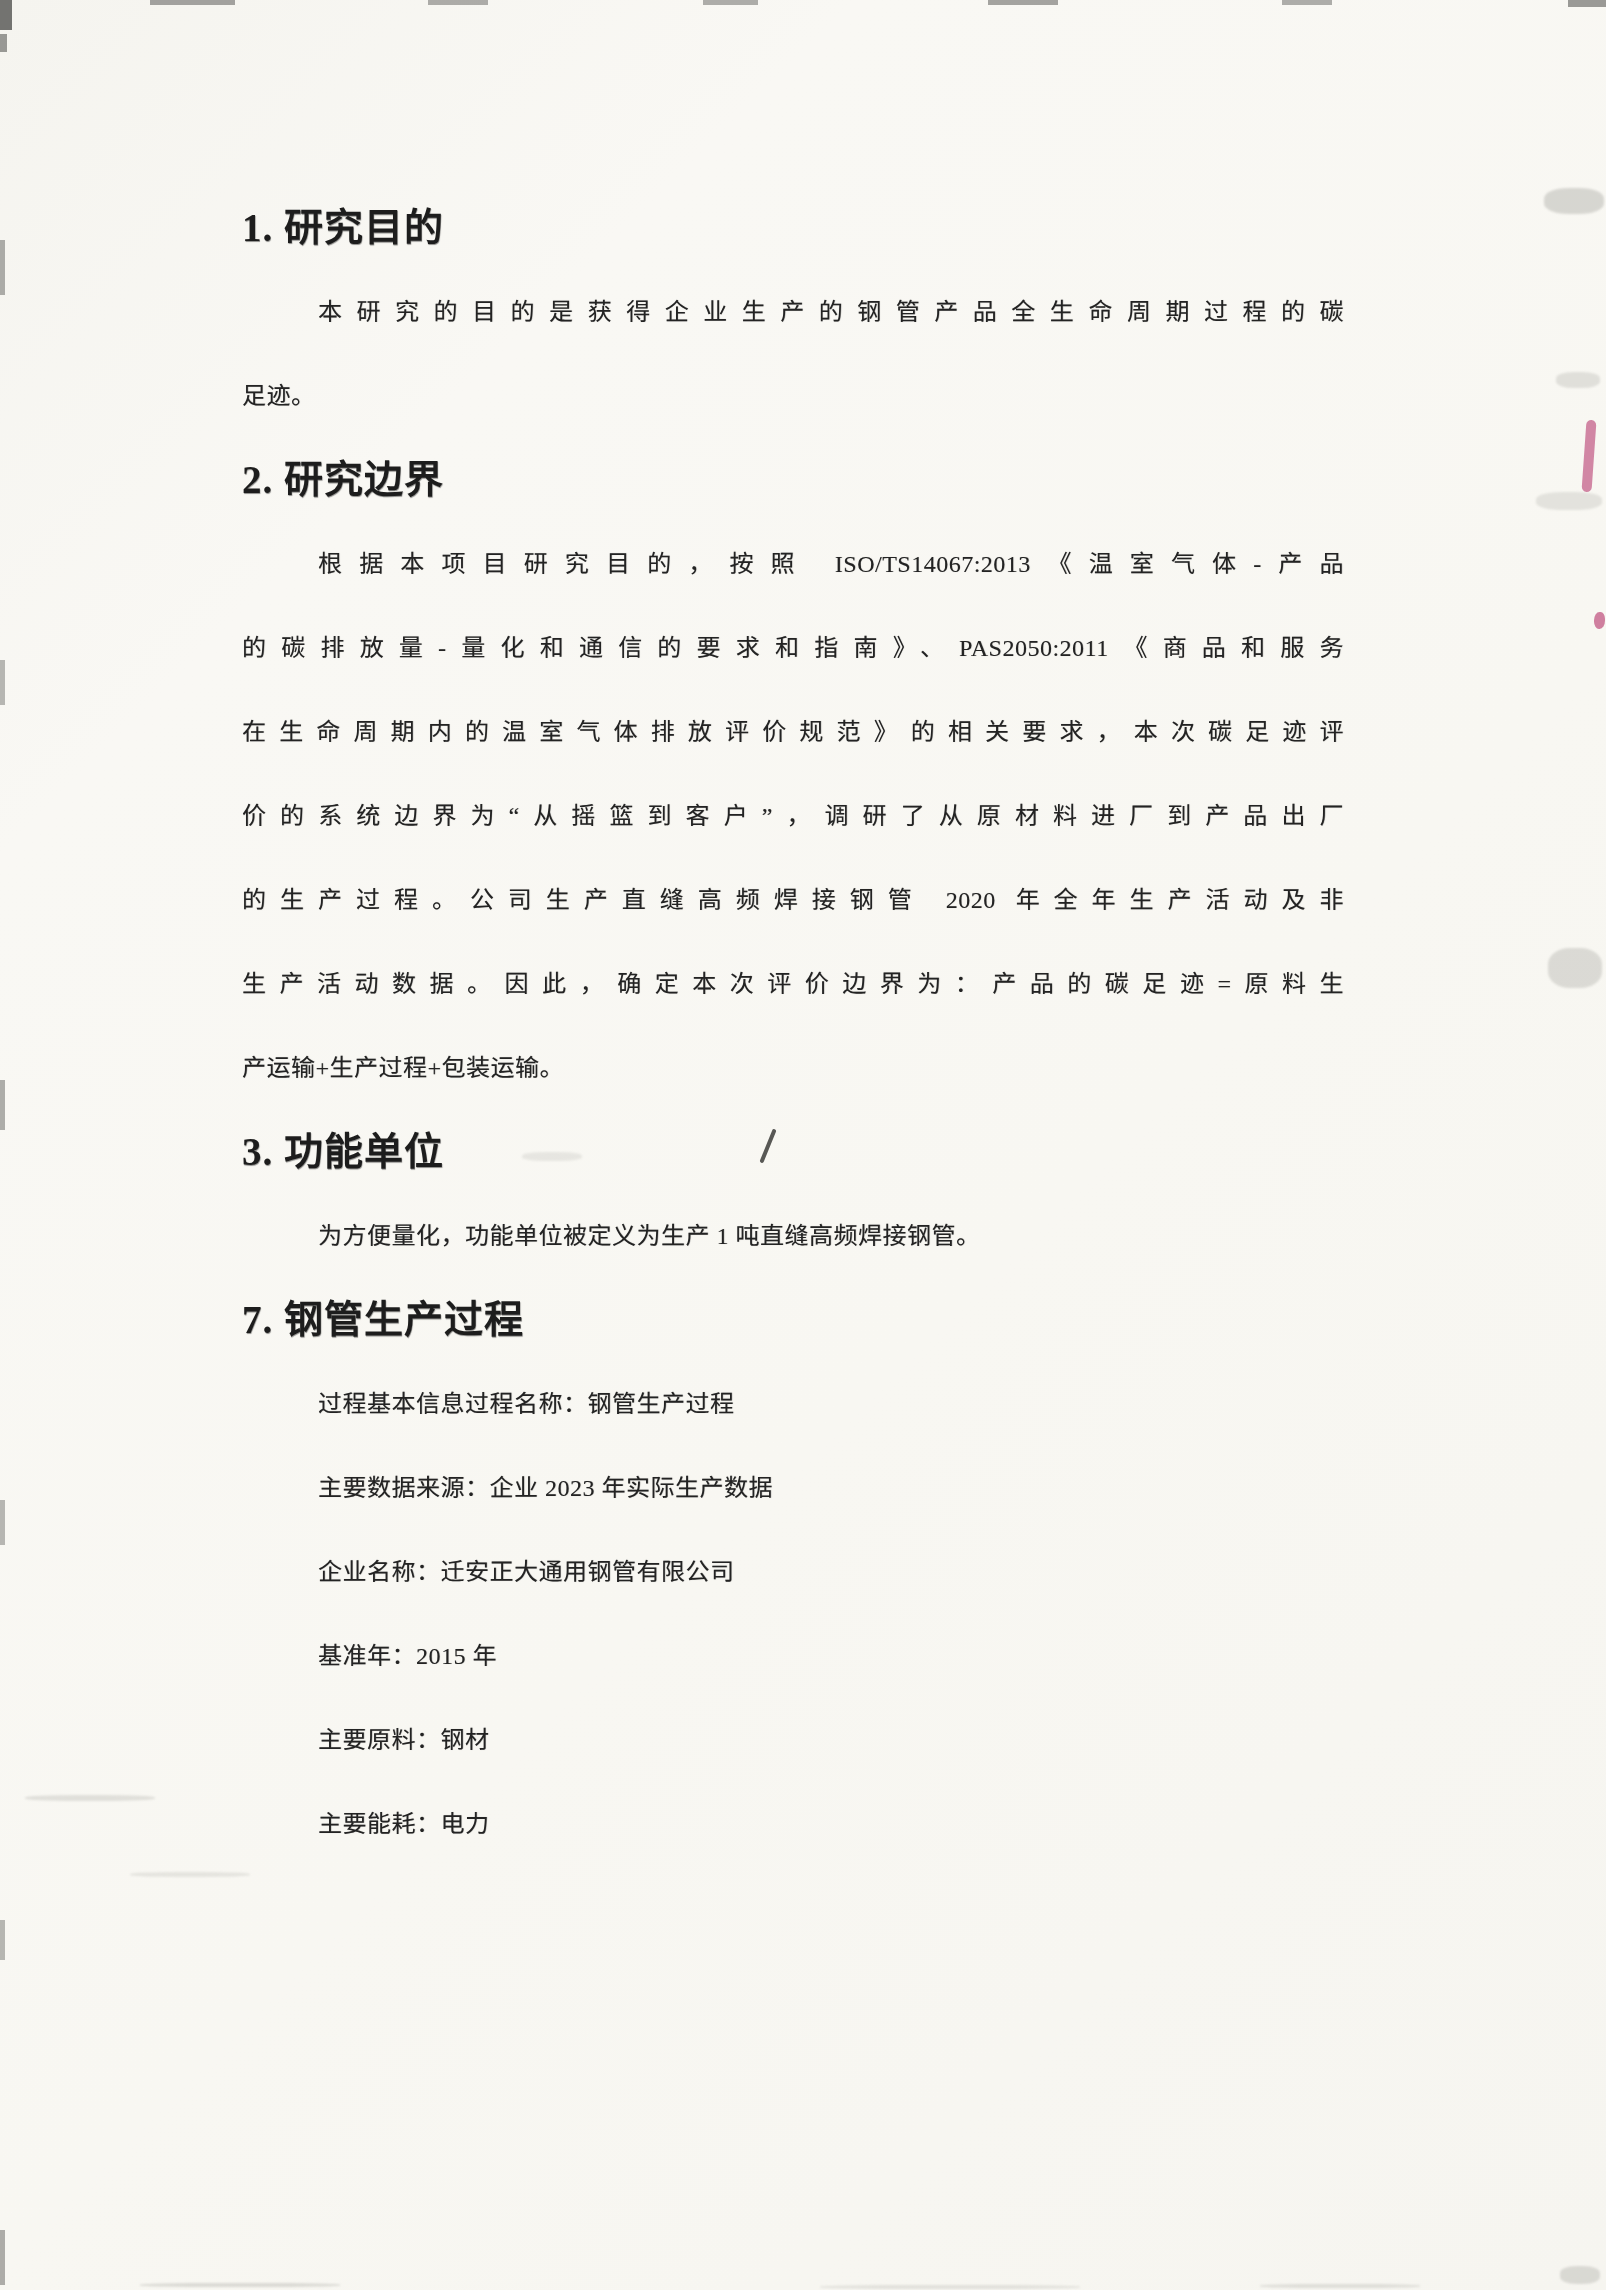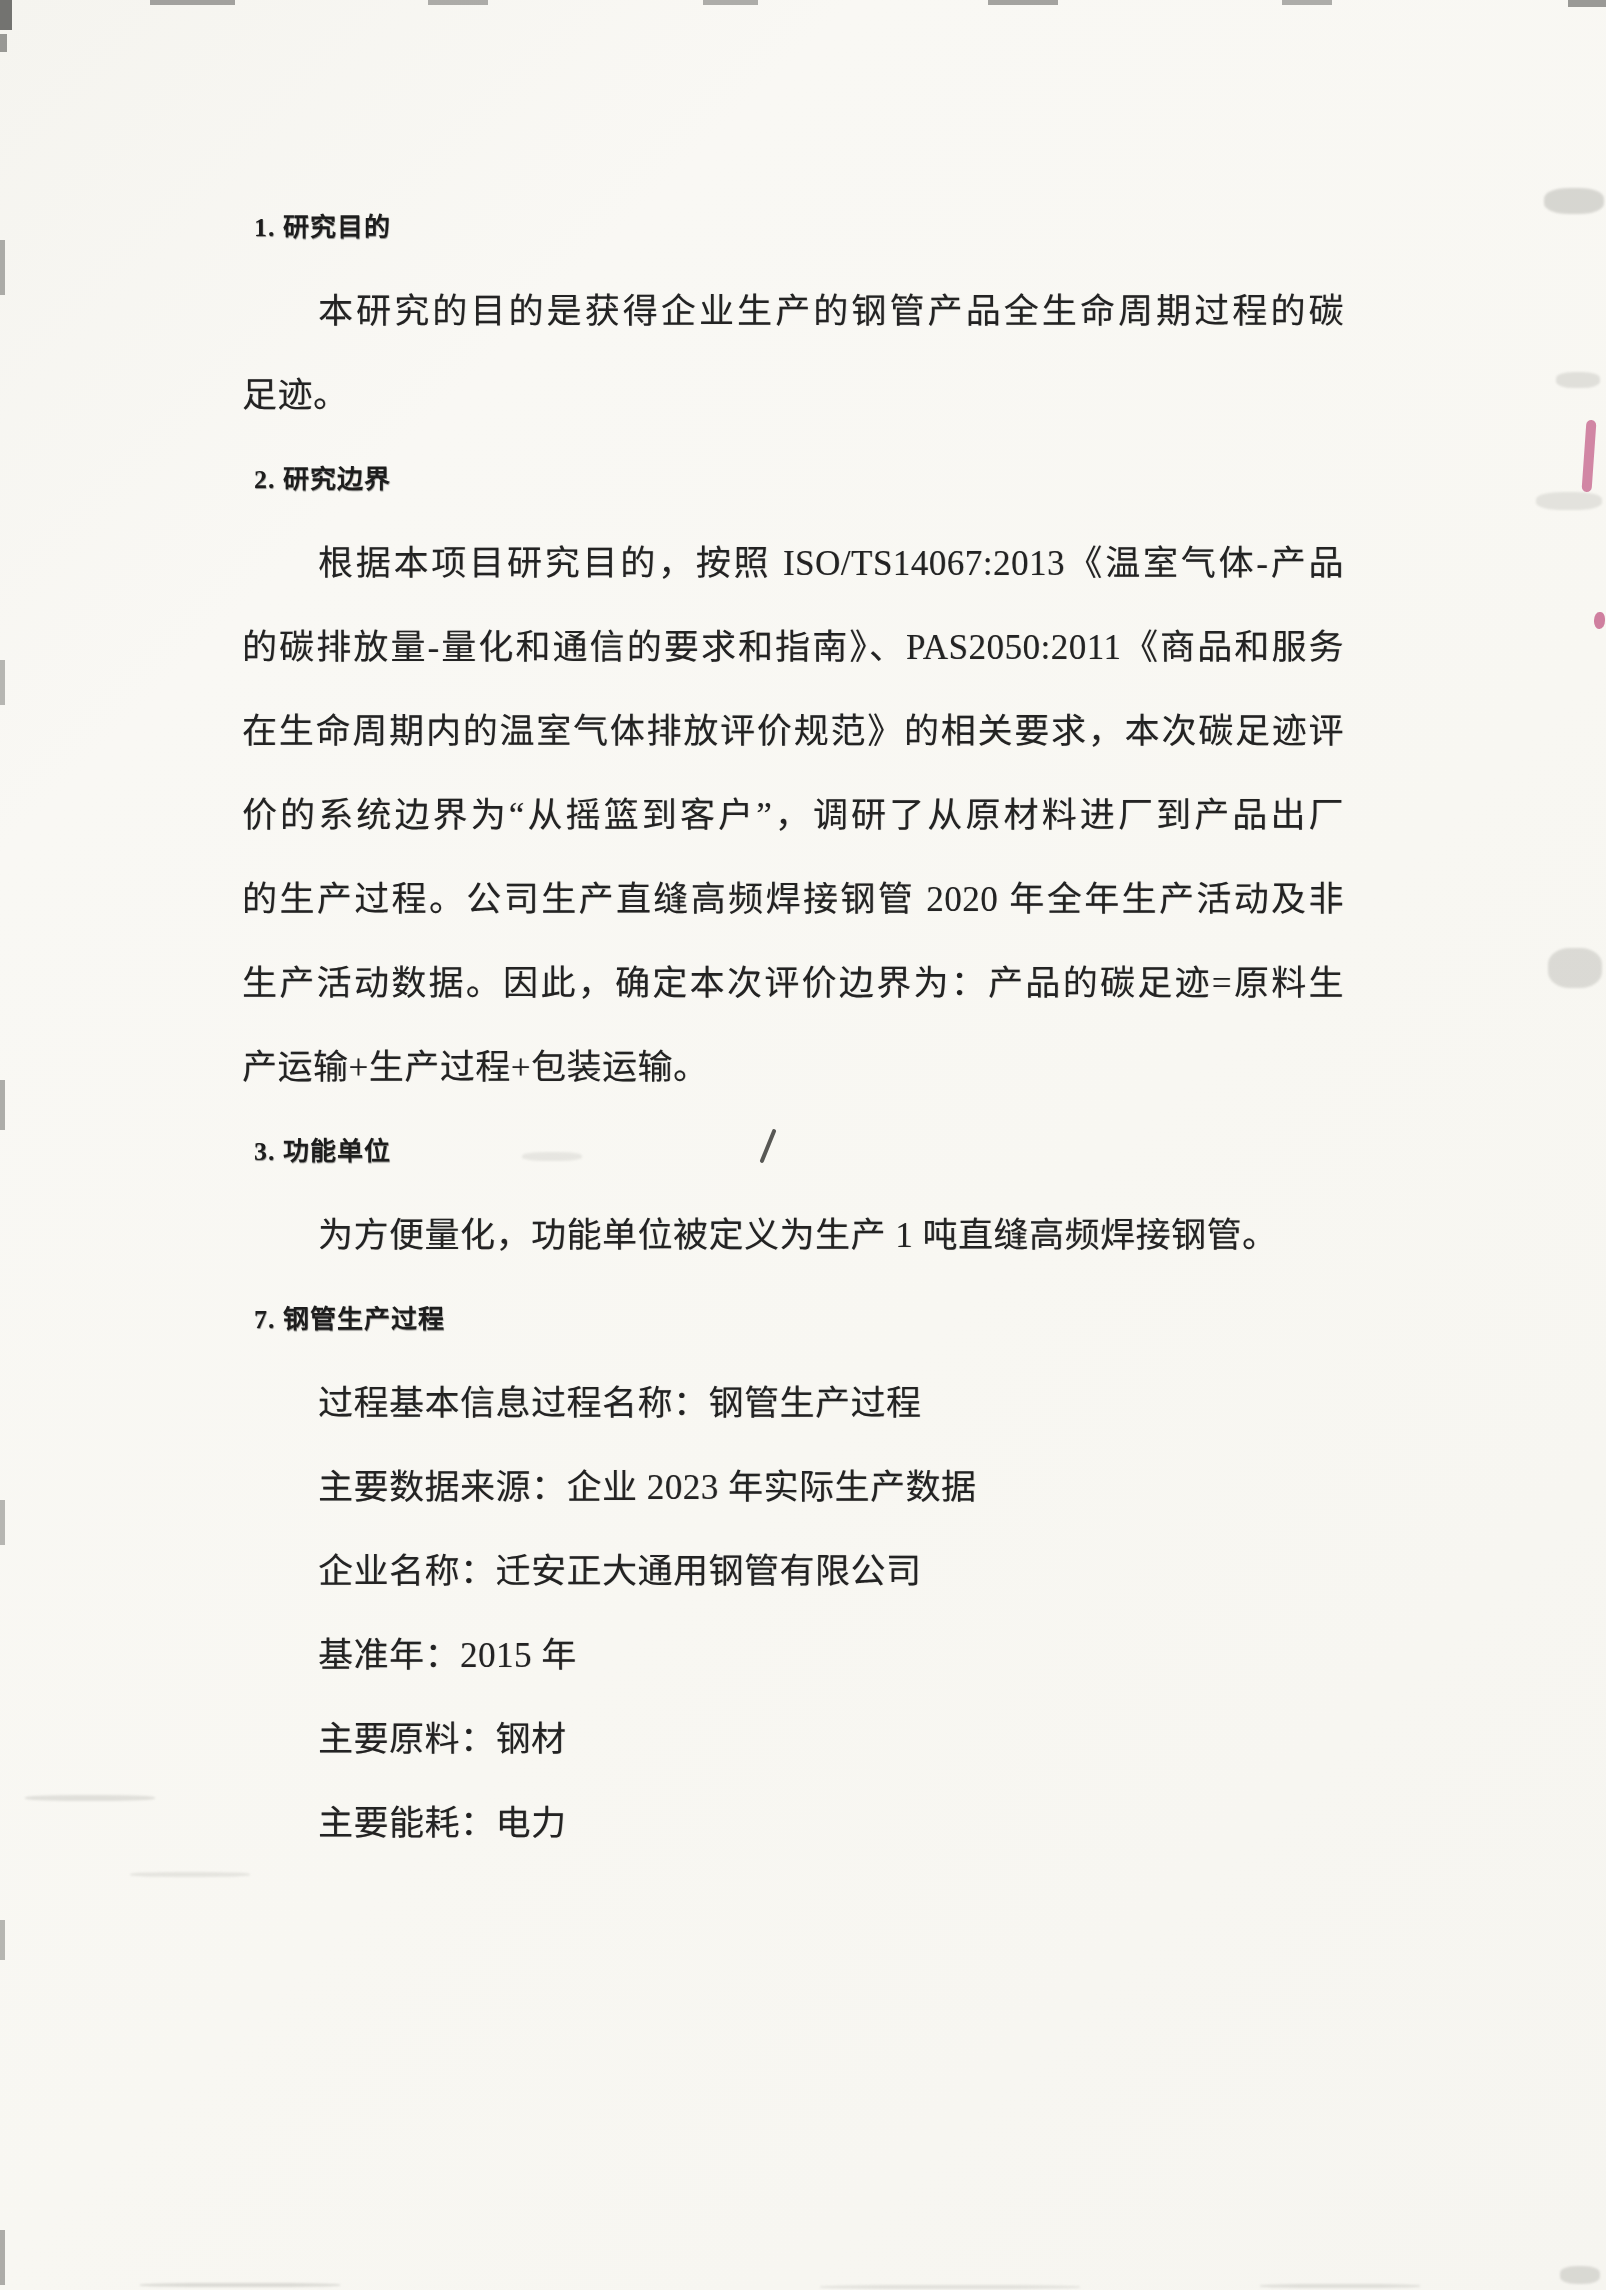--- a/index.html
+++ b/index.html
@@ -15,32 +15,31 @@
   }
   .text-col {
     position: absolute;
     left: 242px;
     top: 186px;
     width: 1102px;
   }
   .ln {
     height: 84px;
     line-height: 84px;
-    font-size: 35px;
+    font-size: 24px;
     letter-spacing: 0.5px;
     white-space: nowrap;
     text-shadow: 0.4px 0.4px 0.7px rgba(25,25,25,0.35);
   }
   .ln.heading {
-    font-size: 26px;
+    font-size: 39px;
     font-weight: 700;
     letter-spacing: 1px;
     color: #1d1d1d;
     text-shadow: 0.5px 0.5px 0.8px rgba(15,15,15,0.45);
-    margin-left: 12px;
   }
   .ln.indent { padding-left: 76px; }
   .ln.just {
     white-space: normal;
     text-align: justify;
     text-align-last: justify;
   }
   
   .art { position: absolute; pointer-events: none; }
   .dash-dark { background: #3c3c3a; }

